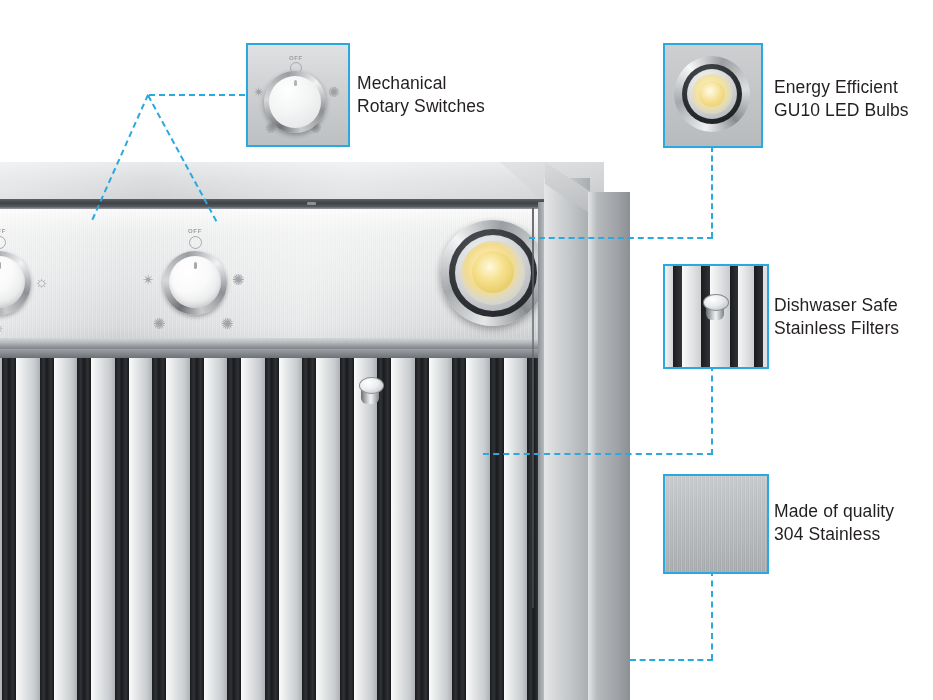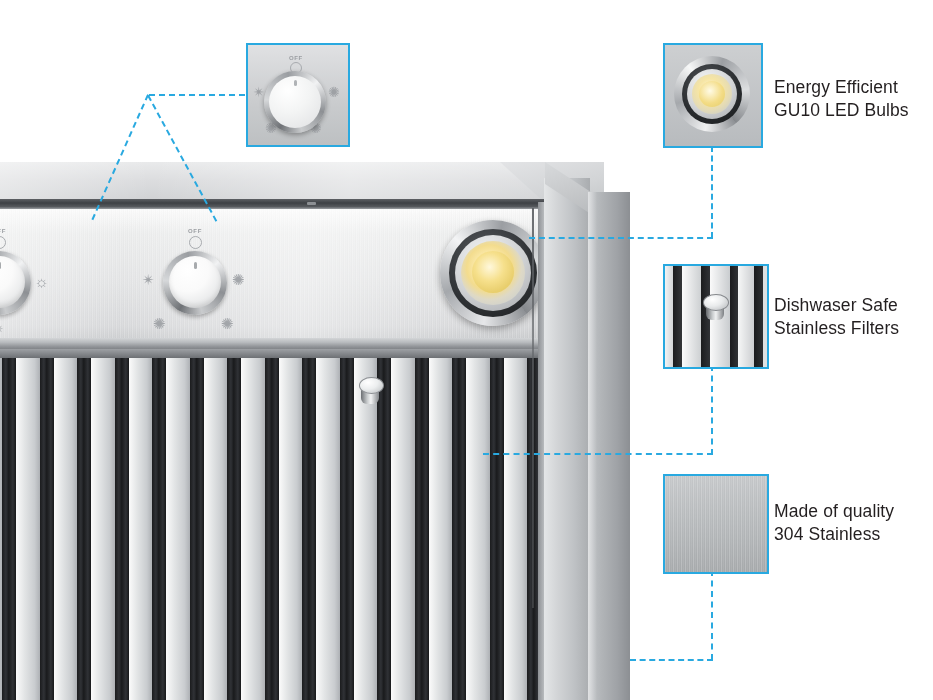--- a/index.html
+++ b/index.html
@@ -428,20 +428,22 @@
     <div style="position:absolute;left:5px;top:40px;font-size:14px;color:#9ea1a5;line-height:1;">✴</div>
     <div style="position:absolute;left:80px;top:40px;font-size:14px;color:#9ea1a5;line-height:1;">✺</div>
     <div style="position:absolute;left:17px;top:76px;font-size:14px;color:#9ea1a5;line-height:1;">✺</div>
     <div style="position:absolute;left:62px;top:76px;font-size:14px;color:#9ea1a5;line-height:1;">✺</div>
     <div class="tn-knob">
       <div class="ring"></div>
       <div class="face3"></div>
       <div class="pointer"></div>
     </div>
   </div>
+  <div class="callout-text" style="left:357px;top:72px;width:190px;">Mechanical
+Rotary Switches</div>
 
   <div class="callout-box" style="left:663px;top:43px;width:96px;height:101px;">
     <div class="tn-bulb-bg"></div>
     <div class="tn-bulb" style="left:9px;top:11px;">
       <div class="o1"></div>
       <div class="o2"></div>
       <div class="o3"></div>
       <div class="o4"></div>
       <div class="o5"></div>
     </div>

